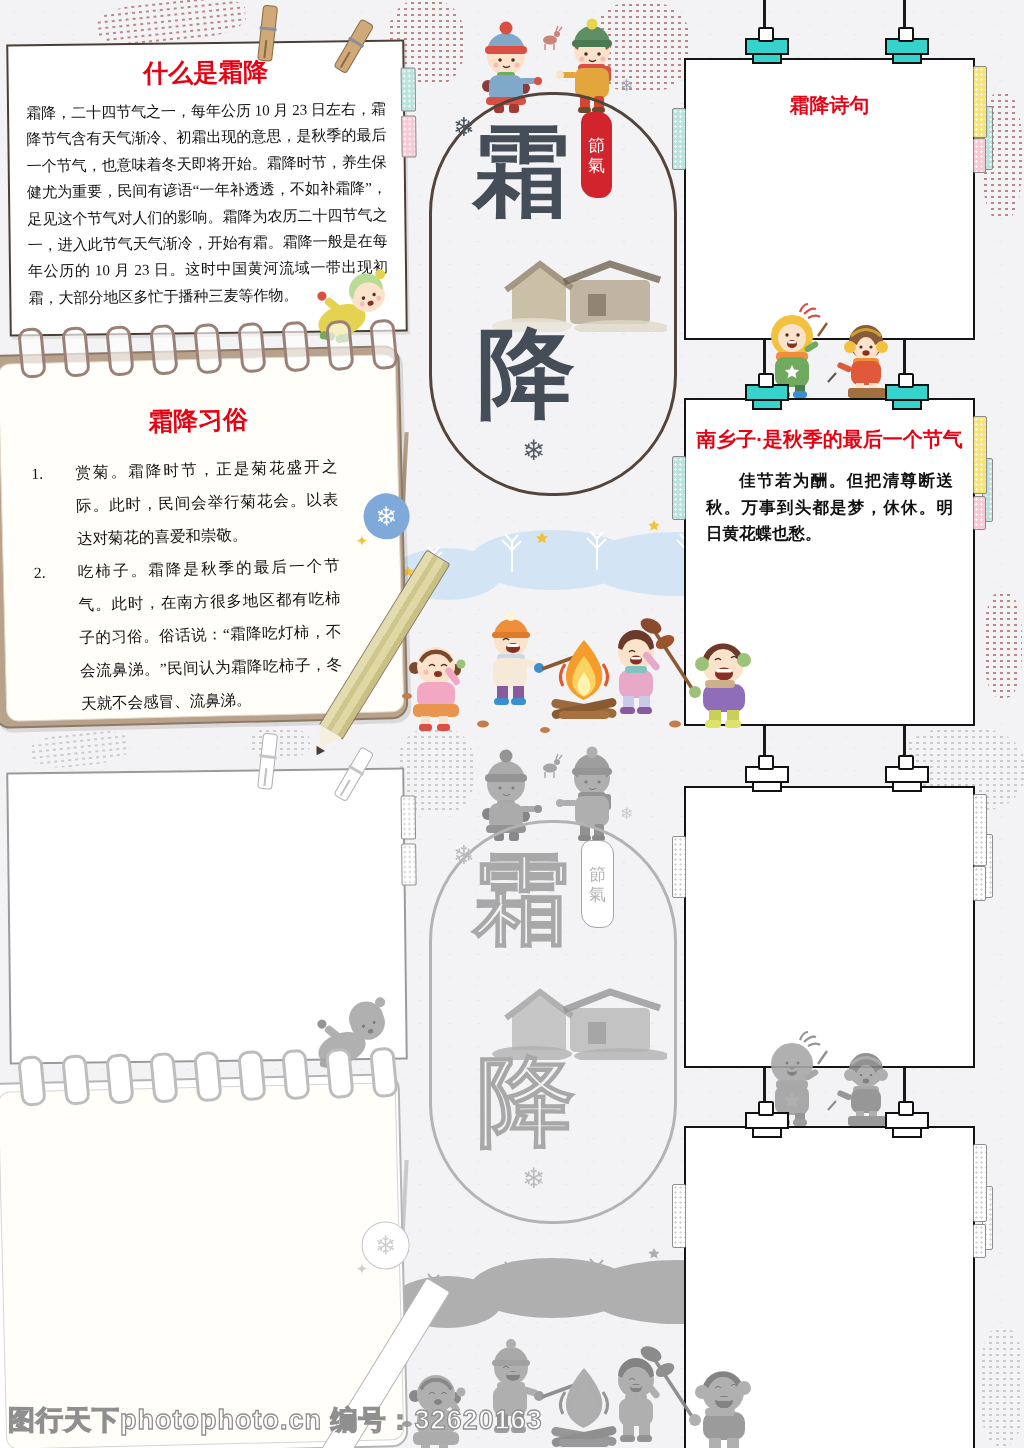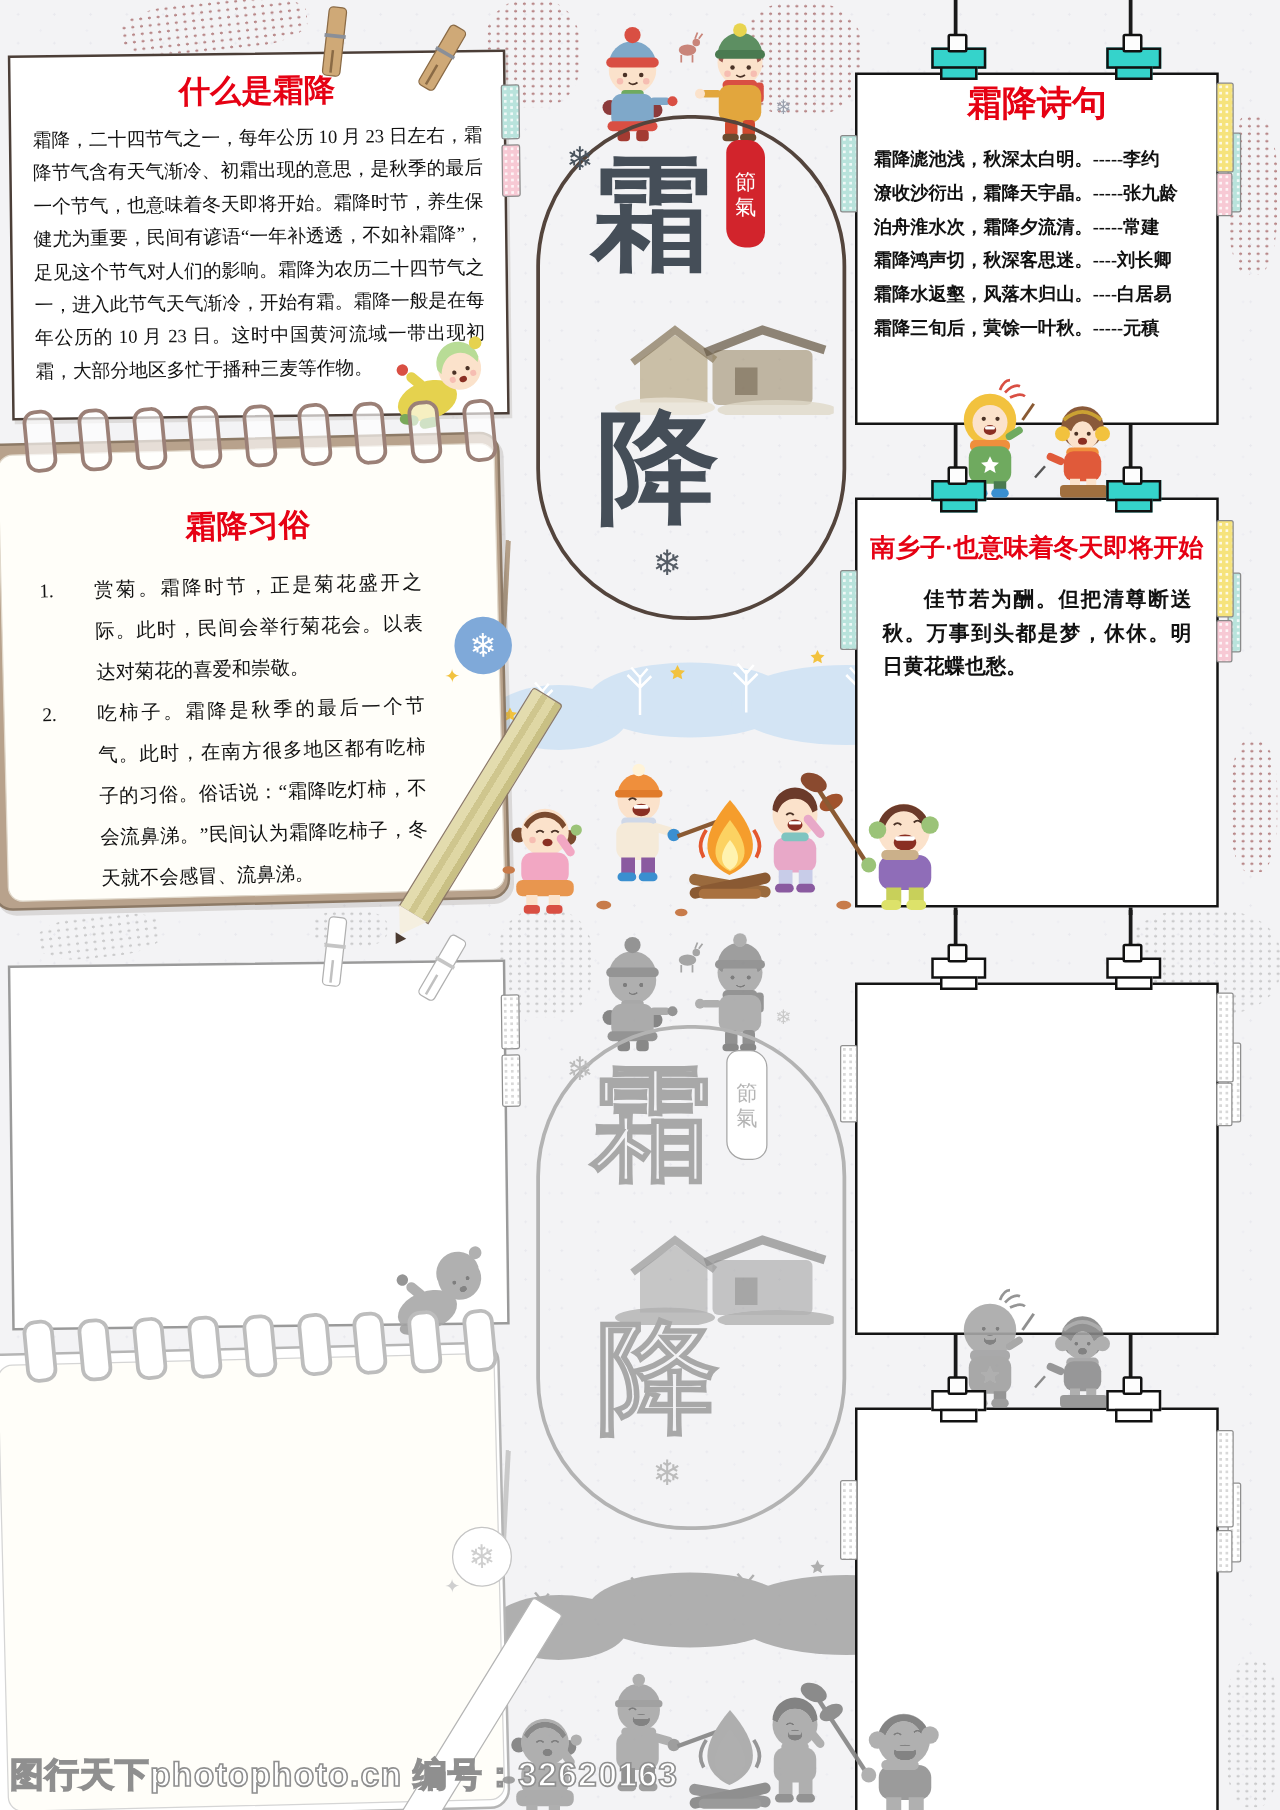--- a/index.html
+++ b/index.html
@@ -56,21 +56,21 @@
   .big-char{position:absolute;font-weight:800;font-size:98px;line-height:1;color:#454e58;letter-spacing:0;z-index:2;}
   .seal{position:absolute;left:581px;top:112px;width:31px;height:86px;background:#d2242c;border-radius:10px 14px 12px 15px;display:flex;flex-direction:column;align-items:center;justify-content:center;gap:3px;z-index:2;}
   .seal span{color:#fff;font-family:"Liberation Serif",serif;font-size:17px;line-height:1;}
   .stick{position:absolute;left:400px;top:432px;width:4px;height:178px;background:linear-gradient(#b5a089,#96866f);transform:rotate(3deg);z-index:2;}
   .art{position:absolute;}
 
   
   .rbox{position:absolute;left:684px;width:287px;background:#fff;border:2.5px solid #141414;z-index:3;}
   .rbox.poems{top:58px;height:278px;}
   .rbox.songci{top:398px;height:324px;}
-  .poems .box-title{margin-top:4px;font-size:28px;font-family:Liberation Mono, monospace;}
+  .poems .box-title{margin-top:32px;font-size:20px;font-family:Liberation Mono, monospace;}
   .poem-lines{margin-top:13px;padding-left:13px;}
   .poem-lines div{font-family:"Liberation Serif",serif;font-weight:600;font-size:14.6px;line-height:27px;color:#111;white-space:nowrap;}
   .songci .box-title{margin-top:24px;font-size:20px;line-height:1.55;}
   .songci .author{margin-top:4px;font-size:20px;}
   .songci .paras{margin:12px 20px 0 20px;}
   .songci .paras p{margin:0;font-size:16.5px;font-weight:700;line-height:26.5px;color:#111;text-indent:2em;text-align:justify;}
 
   
   .outline .what-box{border-color:#9a9a9a;box-shadow:none;}
   .outline .pin{background:#fff;border-color:#b0b0b0;}
@@ -383,44 +383,36 @@
     <svg class="art" style="left:393px;top:548px;width:405px;height:186px;z-index:6" viewBox="0 0 405 186">
         <use href="#d-campfire"></use>
       </svg>
 
     <div class="rbox poems">
       <span class="tab teal" style="left:-14px;top:48px;width:12px;height:60px"></span>
       <span class="tab teal" style="right:-20px;top:46px;width:9px;height:62px"></span>
       <span class="tab yellow" style="right:-14px;top:6px;width:12px;height:70px"></span>
       <span class="tab pink" style="right:-13px;top:78px;width:11px;height:33px"></span>
       <h2 class="box-title">霜降诗句</h2>
-      <div class="poem-lines">
-        <div>霜降滮池浅，秋深太白明。-----李约</div>
-        <div>潦收沙衍出，霜降天宇晶。-----张九龄</div>
-        <div>泊舟淮水次，霜降夕流清。-----常建</div>
-        <div>霜降鸿声切，秋深客思迷。----刘长卿</div>
-        <div>霜降水返壑，风落木归山。----白居易</div>
-        <div>霜降三旬后，蓂馀一叶秋。-----元稹</div>
-      </div>
     </div>
 
     <svg class="art" style="left:750px;top:302px;width:162px;height:98px;z-index:5" viewBox="0 0 162 98">
         <use href="#d-kidspair2"></use>
       </svg>
     <div class="string" style="left:763px;top:336px;height:56px"></div>
     <div class="string" style="left:903px;top:336px;height:56px"></div>
     <div class="clip" style="left:745px;top:384px"></div>
     <div class="clip" style="left:885px;top:384px"></div>
 
     <div class="rbox songci">
       <span class="tab teal" style="left:-14px;top:56px;width:12px;height:62px"></span>
       <span class="tab teal" style="right:-20px;top:58px;width:9px;height:62px"></span>
       <span class="tab yellow" style="right:-14px;top:16px;width:12px;height:76px"></span>
       <span class="tab pink" style="right:-13px;top:96px;width:11px;height:32px"></span>
-      <h2 class="box-title">南乡子·也意味着冬天即将开始</h2>
+      <h2 class="box-title">南乡子·是秋季的最后一个节气</h2>
       <div class="paras">
         <p>佳节若为酬。但把清尊断送秋。万事到头都是梦，休休。明日黄花蝶也愁。</p>
       </div>
     </div>
     <div class="string" style="left:763px;top:722px;height:10px"></div>
     <div class="string" style="left:903px;top:722px;height:10px"></div>
   </section>
 
   <section class="half bottom outline">
     <span class="scrib" style="left:30px;top:4px;width:100px;height:34px;transform:rotate(-6deg)"></span>

